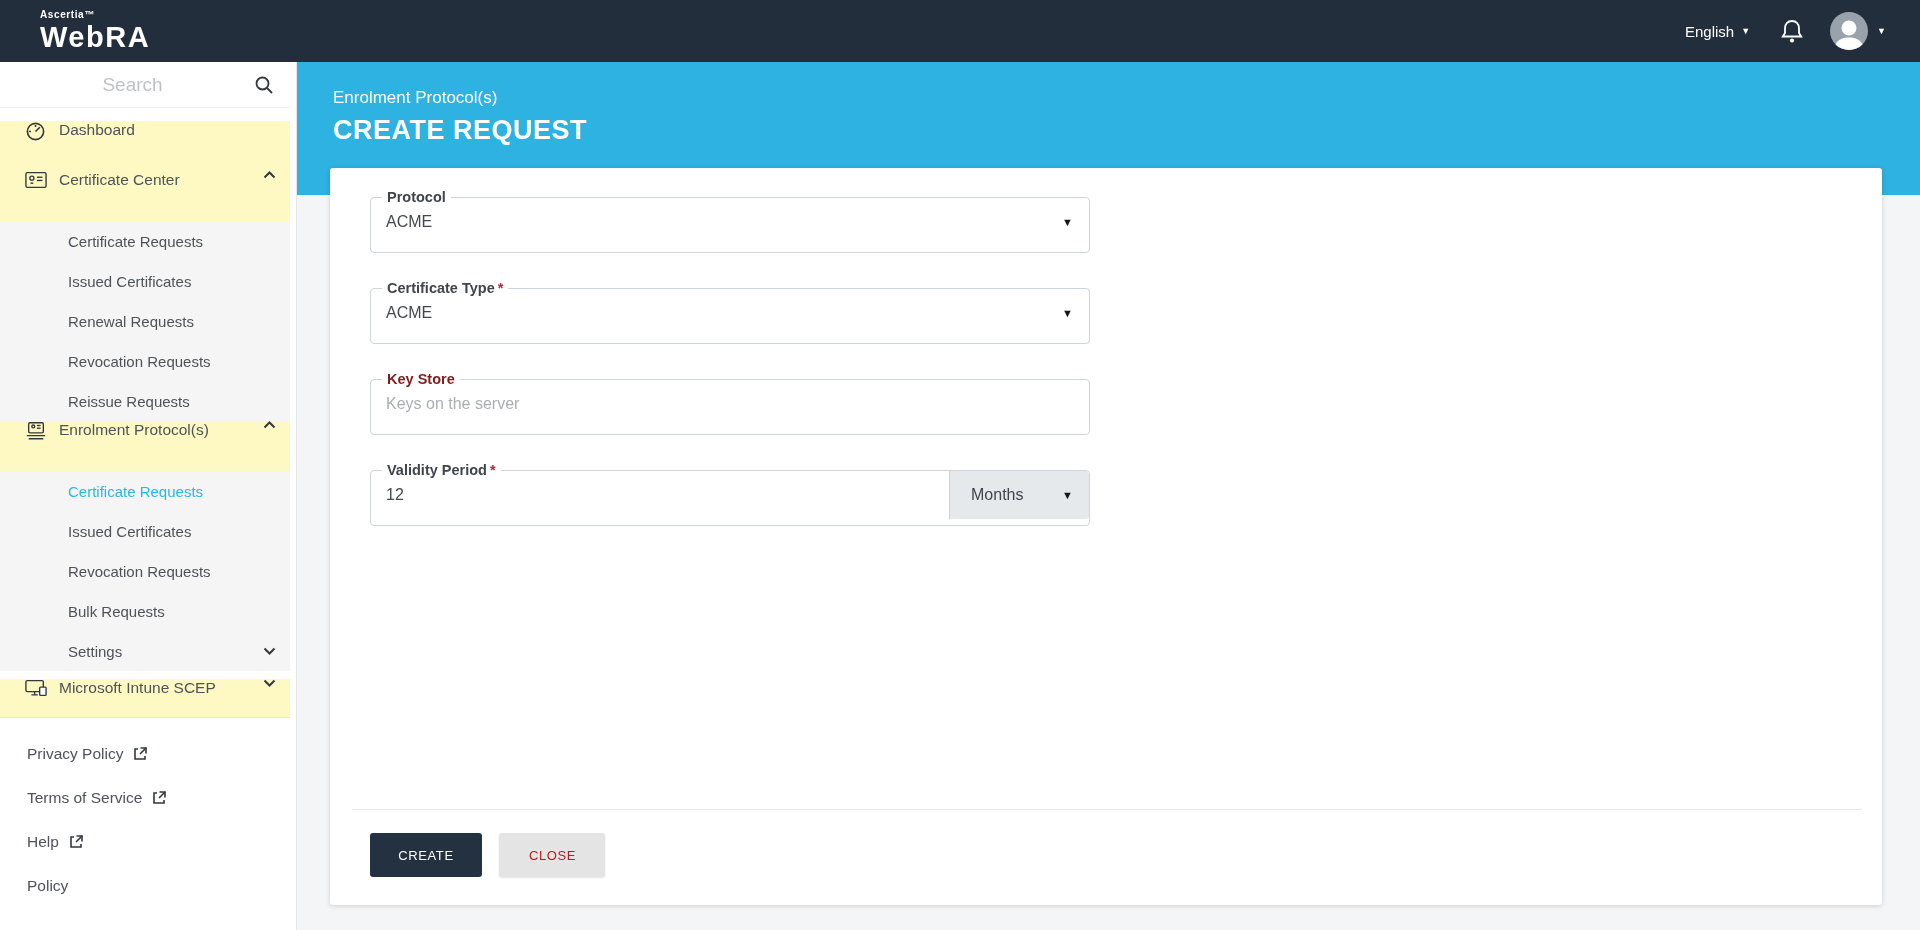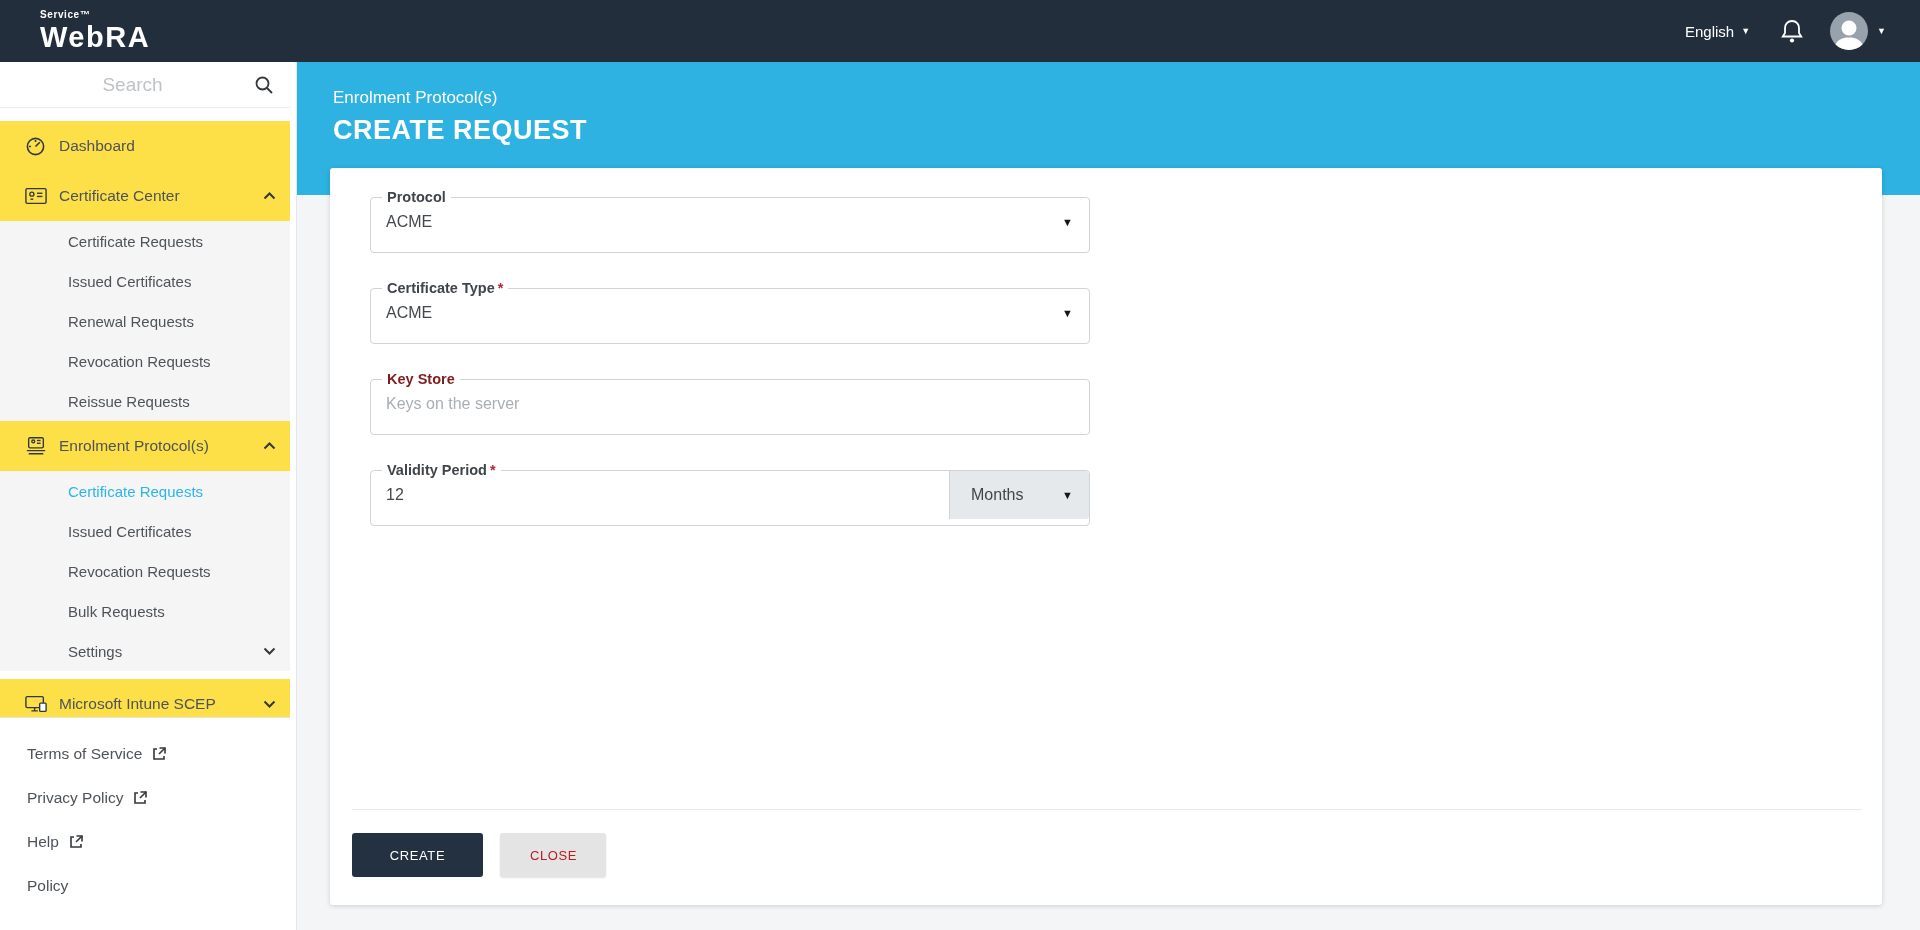--- a/index.html
+++ b/index.html
@@ -24,22 +24,22 @@
   
   .sidebar { position:fixed; top:62px; left:0; width:297px; height:868px;
     background:#fff; border-right:1px solid #e4e6e8; z-index:20;
     display:flex; flex-direction:column; }
   .search-row { height:46px; border-bottom:1px solid #ececec; position:relative; flex:none; }
   .search-row input { width:240px; height:100%; border:none; outline:none;
     padding-left:25px; font-size:19px; color:#555; background:transparent;text-align:center; }
   .search-row input::placeholder { color:#bfc3c7; }
   .search-icon { position:absolute; right:22px; top:13px; cursor:pointer; }
   .nav-scroll { height:609px; overflow:hidden; padding-top:13px; flex:none; position:relative; }
-  .nav-item { height:50px; display:flex; align-items:center;
-    padding:0 20px 0 25px; color:#4e535a; font-size:15.5px; cursor:pointer; background:#fde047; }
+  .nav-item { height:50px; display:flex; align-items:flex-start;
+    padding:0 20px 0 25px; color:#4e535a; font-size:15.5px; cursor:pointer; background:#fef9c3; }
   .nav-item .nav-icon { width:22px; margin-right:12px; display:flex; }
   .nav-item .chev { margin-left:auto; display:flex; }
   .subgroup { background:#f5f5f5; }
   .sub-item { height:40px; display:flex; align-items:center;
     padding-left:68px; font-size:15px; color:#4e535a; cursor:pointer; }
   .sub-item.active { color:#29b6e8; }
   .sub-item .chev { margin-left:auto; margin-right:20px; display:flex; }
   .gap8 { height:8px; }
   .side-divider { border-top:1px solid #e4e4e4; flex:none; }
   .footer-links { padding-top:14px; flex:none; }
@@ -78,32 +78,32 @@
   .vp-addon { position:absolute; right:0; top:0; width:140px; height:48px;
     background:#e6e9eb; border-left:1px solid #ced4da; border-radius:0 3px 3px 0;
     display:flex; align-items:center; padding-left:21px; font-size:16px;
     color:#3f454b; cursor:pointer; }
   .vp-addon .select-caret { top:18px; }
 
   .card-footer { position:absolute; left:0; right:0; bottom:28px; padding:0 20px 0 22px; }
   .footer-divider { border-top:1px solid #e9e9e9; margin-bottom:23px; }
   .btn { height:44px; border:none; border-radius:3px; font-size:13px;
     letter-spacing:.6px; cursor:pointer; font-family:"Liberation Sans",sans-serif; }
-  .btn-create { width:131px; background:#243140; color:#fff; }
+  .btn-create { width:112px; background:#243140; color:#fff; margin-left:18px; }
   .btn-close { width:106px; background:#e4e4e4; color:#b91c1c;
     margin-left:13px; box-shadow:0 1px 2px rgba(0,0,0,.12); }
 
   svg { display:block; }
 </style>
 </head>
 <body>
 
 <header class="navbar">
   <div class="brand">
-    <span class="brand-small">Service™</span>
+    <span class="brand-small">Ascertia™</span>
     <span class="brand-large">WebRA</span>
   </div>
   <div class="nav-right">
     <div class="lang">
       <span>English</span>
       <span class="caret-sm">▼</span>
     </div>
     <div class="bell">
       <svg width="24" height="26" viewBox="0 0 24 26" fill="none" stroke="#ffffff" stroke-width="1.8">
         <path d="M12 3 C7.5 3 5 6.2 5 10 v5 l-2.2 3.5 h18.4 L19 15 v-5 C19 6.2 16.5 3 12 3 Z"></path>
@@ -240,31 +240,31 @@
             <path d="M1.5 1.5 L6.5 6.5 L11.5 1.5"></path>
           </svg>
       </span>
     </div>
   </nav>
 
   <div class="side-divider"></div>
 
   <div class="footer-links">
     <div class="flink">
-      <span>Terms of Service</span>
+      <span>Privacy Policy</span>
       <span class="ext">
         <svg width="16" height="16" viewBox="0 0 16 16" fill="none" stroke="#33383d" stroke-width="1.6">
           <path d="M6 3 H3 V13 H13 V10"></path>
             <path d="M8.5 2 H14 V7.5"></path>
             <line x1="14" y1="2" x2="8" y2="8"></line>
         </svg>
       </span>
     </div>
     <div class="flink">
-      <span>Privacy Policy</span>
+      <span>Terms of Service</span>
       <span class="ext">
         <svg width="16" height="16" viewBox="0 0 16 16" fill="none" stroke="#33383d" stroke-width="1.6">
           <path d="M6 3 H3 V13 H13 V10"></path>
             <path d="M8.5 2 H14 V7.5"></path>
             <line x1="14" y1="2" x2="8" y2="8"></line>
         </svg>
       </span>
     </div>
     <div class="flink">
       <span>Help</span>

